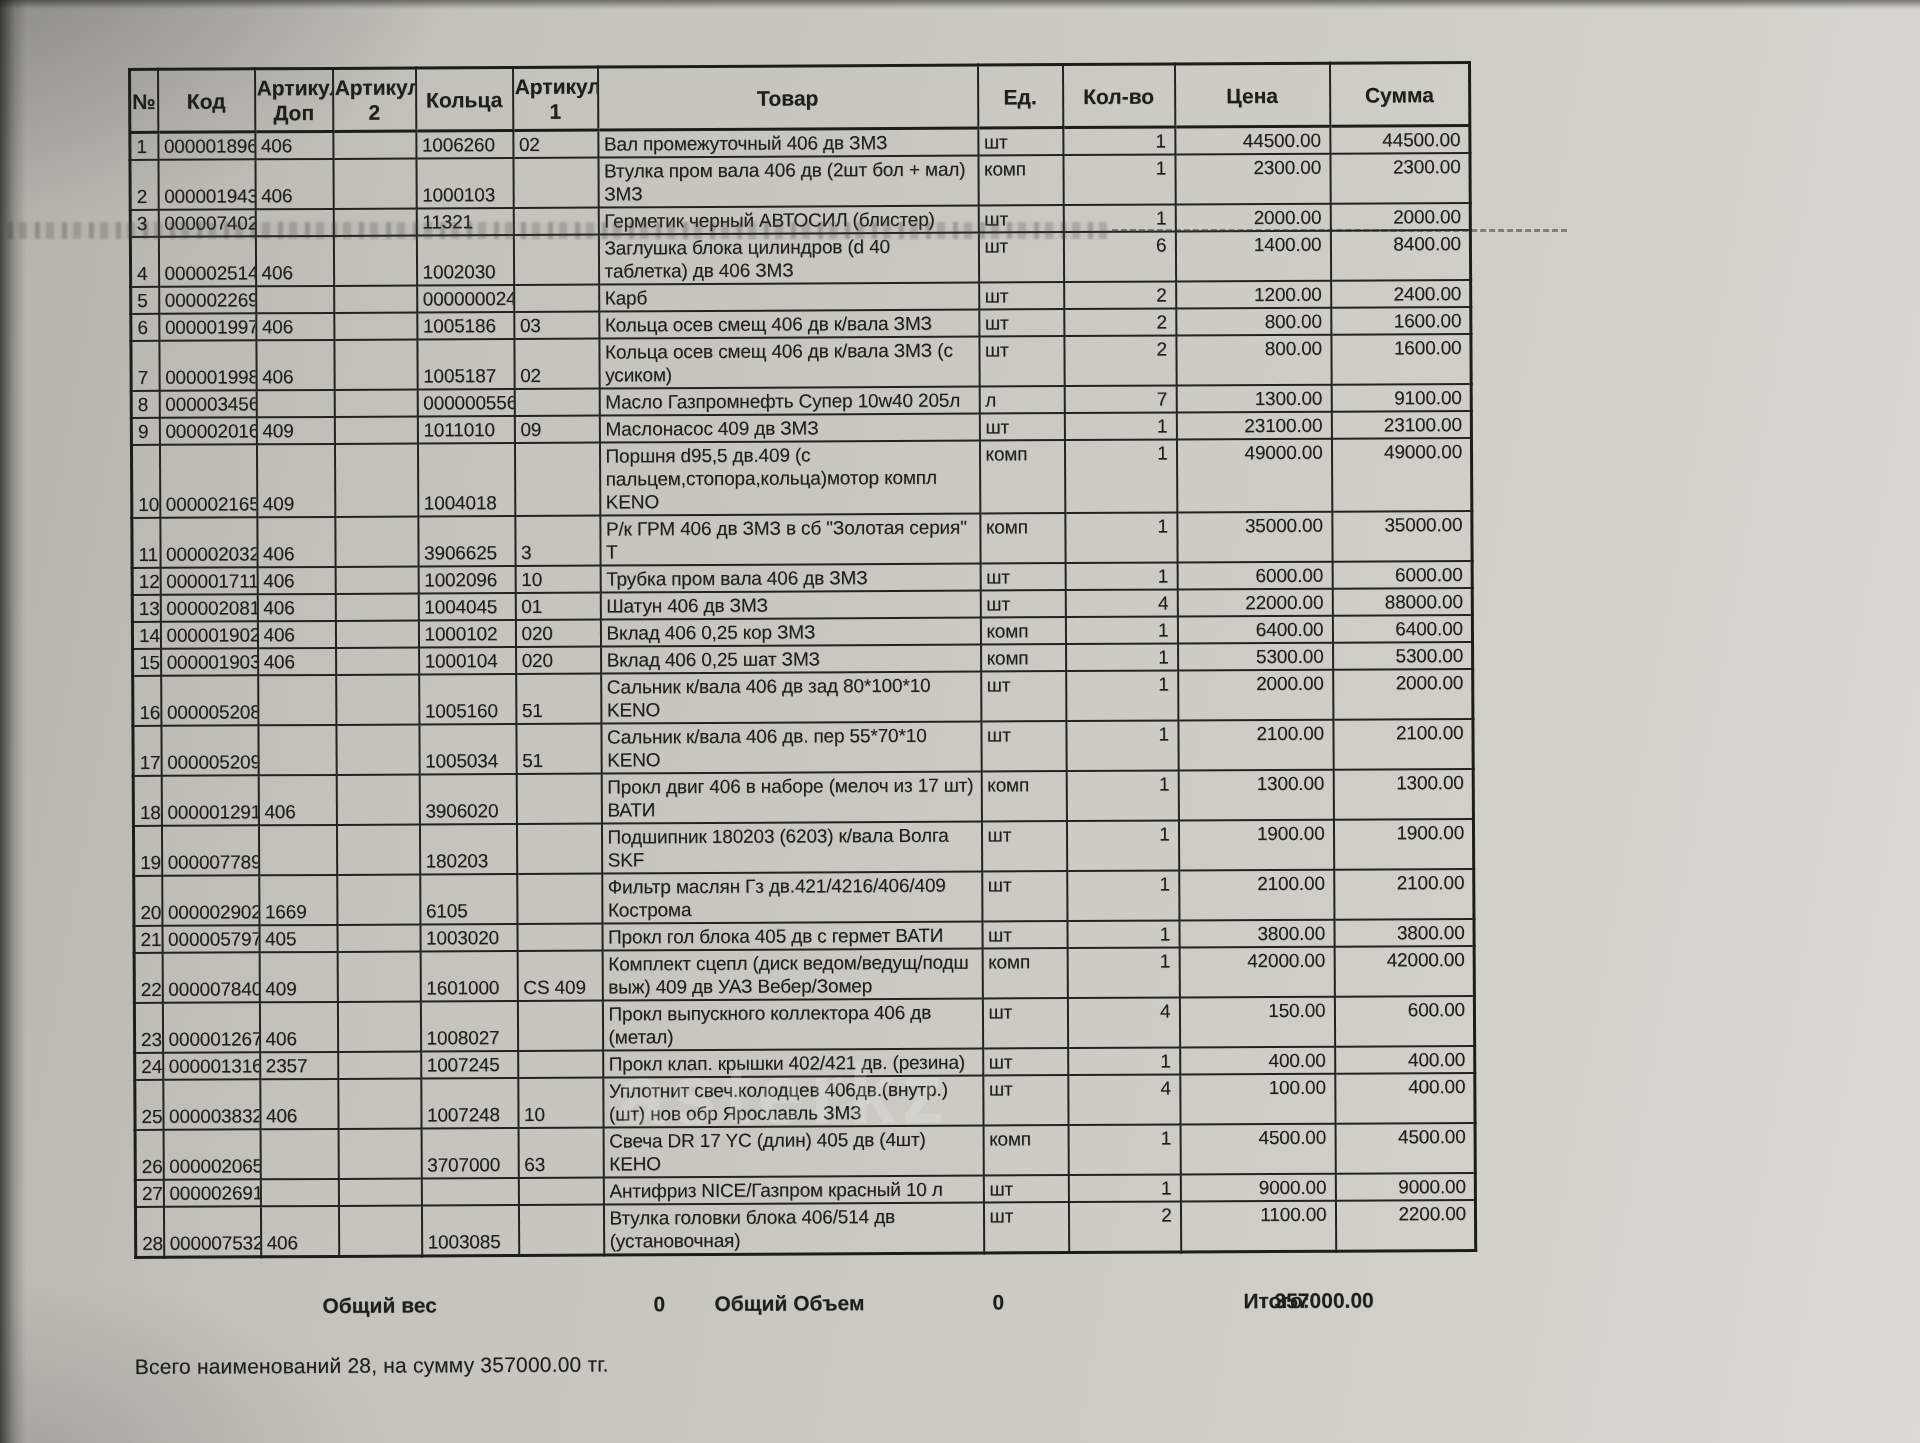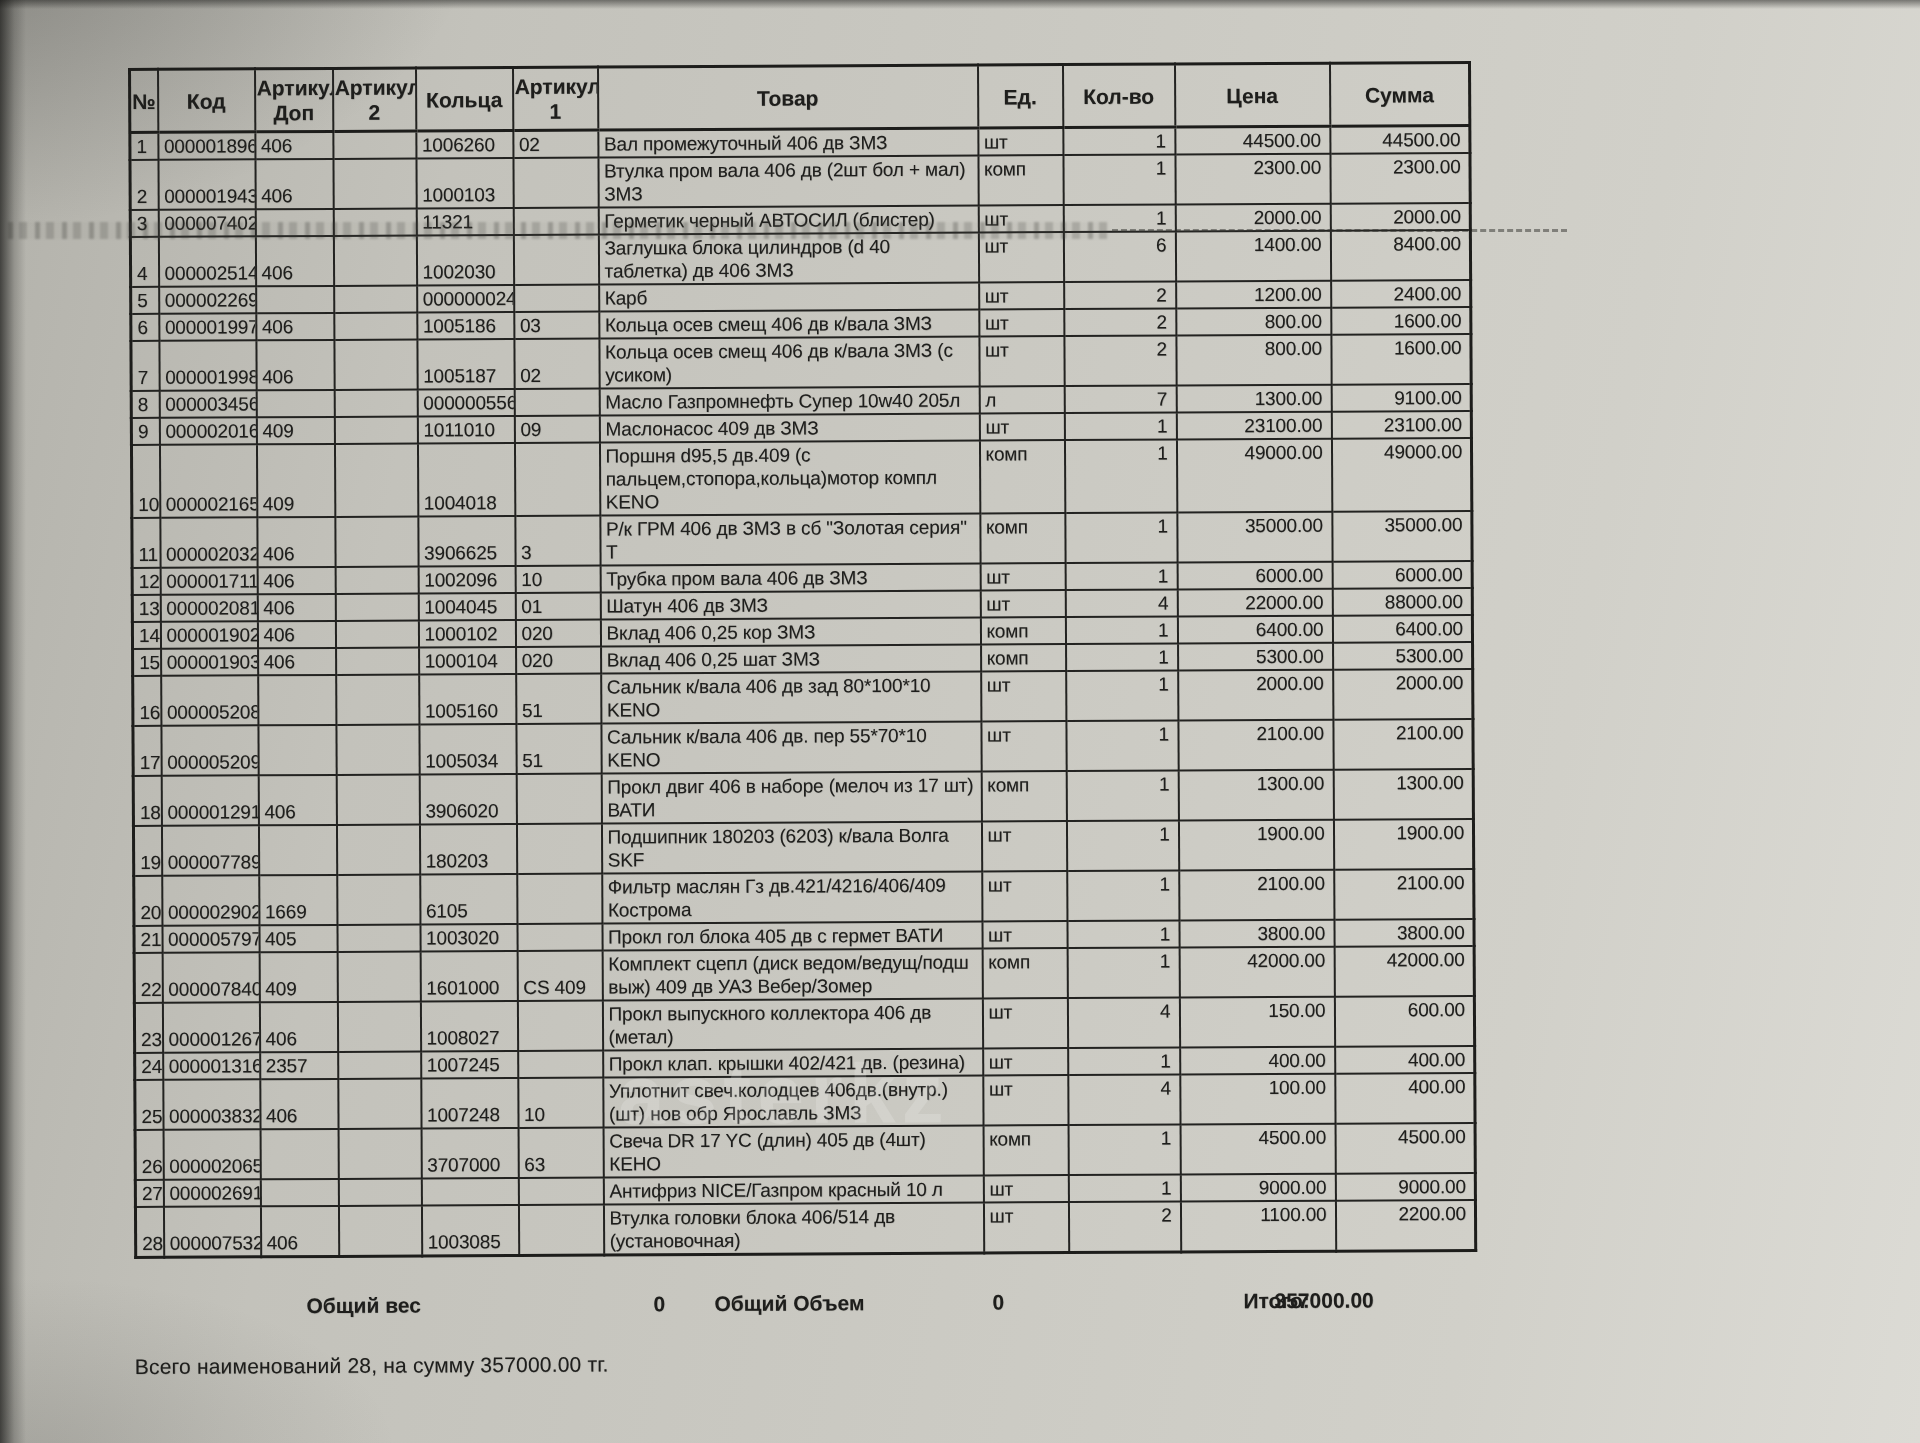--- a/index.html
+++ b/index.html
@@ -29,21 +29,21 @@
   th{font-size:21px;font-weight:bold;text-align:center;vertical-align:middle;
     height:56px;padding:2px 1px;line-height:25px;}
   thead th{border-bottom:3px solid #1d1d1b;}
   td{font-size:19px;line-height:23px;padding:1px 5px;letter-spacing:-0.15px;}
   td.c-num,td.c-kod,td.c-artdop,td.c-art2,td.c-art,td.c-art1{vertical-align:bottom;}
   td.c-tovar,td.c-ed{vertical-align:top;}
   td.c-kol,td.c-cena,td.c-summa{vertical-align:top;text-align:right;padding-right:8px;}
   .totals{position:relative;margin-top:36px;height:30px;font-size:21px;font-weight:bold;
     text-shadow:0.3px 0.3px 0.7px rgba(25,25,22,0.35);}
   .totals span{position:absolute;top:0;white-space:nowrap;}
-  .t-wl{left:172px} .t-wv{left:519px} .t-vl{left:580px} .t-vv{left:858px}
+  .t-wl{left:188px} .t-wv{left:519px} .t-vl{left:580px} .t-vv{left:858px}
   .t-tl{left:1109px} .t-tv{left:1140px}
   .summary{margin-top:30px;font-size:21px;letter-spacing:0.2px;
     text-shadow:0.3px 0.3px 0.7px rgba(25,25,22,0.35);}
   .noise-band{position:absolute;left:8px;top:222px;width:1100px;height:17px;opacity:0.55;
     background:repeating-linear-gradient(90deg,
       rgba(55,55,50,0.55) 0 5px, rgba(130,128,120,0.12) 5px 11px,
       rgba(70,70,64,0.45) 11px 19px, rgba(120,118,110,0.10) 19px 27px);
     filter:blur(1px);pointer-events:none;}
   .dash-line{position:absolute;left:1112px;top:229px;width:455px;height:0;
     border-top:3px dashed rgba(48,48,44,0.5);filter:blur(0.4px);pointer-events:none;}

